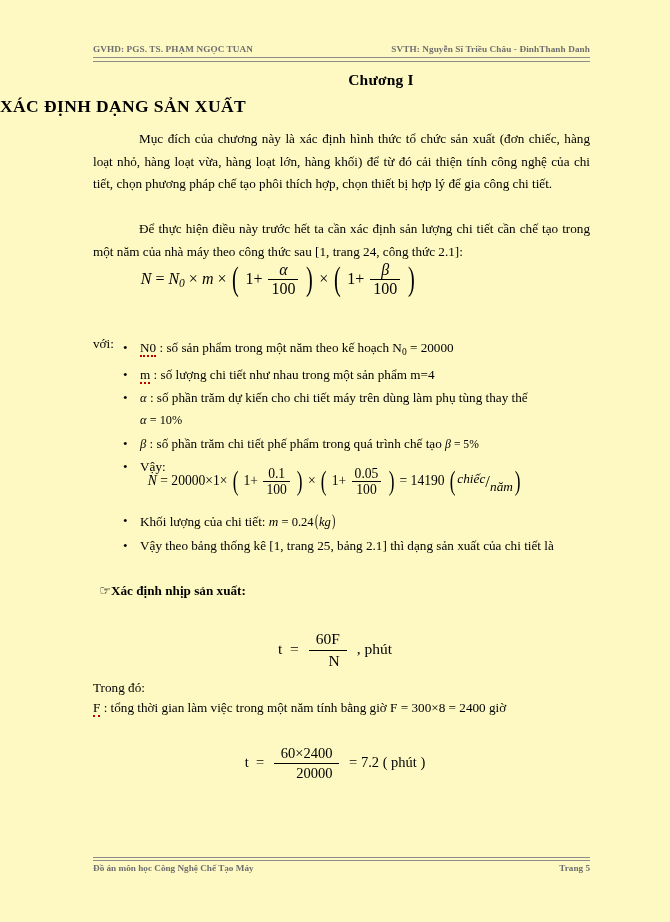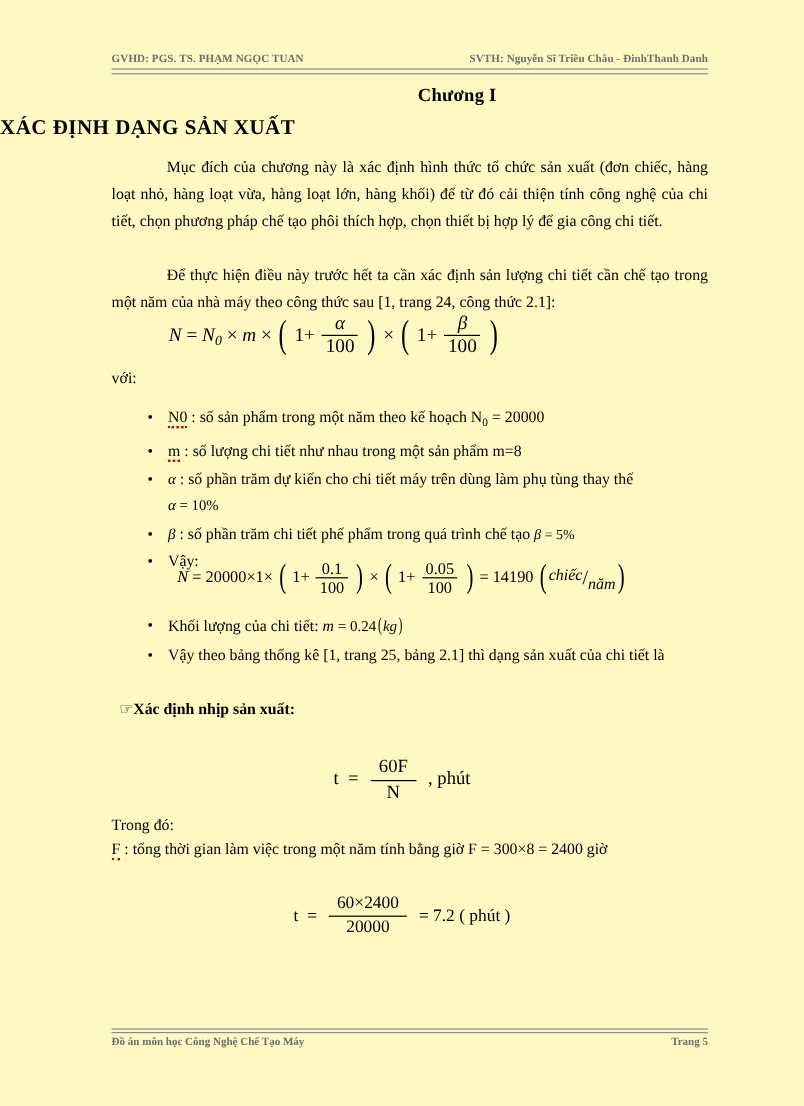--- a/index.html
+++ b/index.html
@@ -187,21 +187,21 @@
     position: absolute;
     left: 0;
     top: 745px;
     width: 670px;
     text-align: center;
     font-size: 14.5px;
   }
 
   .bigfrac {
     display: inline-block;
-    text-align: center;
+    text-align: right;
     vertical-align: middle;
     line-height: 1.2;
     margin: 0 6px;
   }
   .bigfrac .num { display: block; padding: 0 7px 1px 7px; }
   .bigfrac .den { display: block; padding: 1px 7px 0 7px; border-top: 1.2px solid #000; }
 
   
   .hand-line {
     position: absolute;
@@ -294,32 +294,32 @@
     <span>×</span>
     <span class="paren">(</span>
     <span>1+</span>
     <span class="frac">
       <span class="num mi">β</span>
       <span class="den">100</span>
     </span>
     <span class="paren">)</span>
   </div>
 
-  <div class="plain" style="top:304px;">với:</div>
+  <div class="plain" style="top:333px;">với:</div>
 
   <div class="bullets" style="top:337px;">
 
     <div class="bullet-row">
       <span class="dot">•</span>
       <span class="sq-red"><span>N0</span></span><span> : số sản phẩm trong một năm theo kế hoạch N</span><span class="sub">0</span><span> = 20000</span>
     </div>
 
     <div class="bullet-row">
       <span class="dot">•</span>
-      <span class="sq-red"><span>m</span></span><span> : số lượng chi tiết như nhau trong một sản phẩm m=8</span>
+      <span class="sq-red"><span>m</span></span><span> : số lượng chi tiết như nhau trong một sản phẩm m=4</span>
     </div>
 
     <div class="bullet-row">
       <span class="dot">•</span>
       <span class="mi" style="font-size:0.95em;">α</span><span> : số phần trăm dự kiến cho chi tiết máy trên dùng làm phụ tùng thay thế</span>
       <span class="cont"><span class="mi" style="font-size:0.95em;">α</span><span style="font-size:0.93em;"> = 10%</span></span>
     </div>
 
     <div class="bullet-row">
       <span class="dot">•</span>

